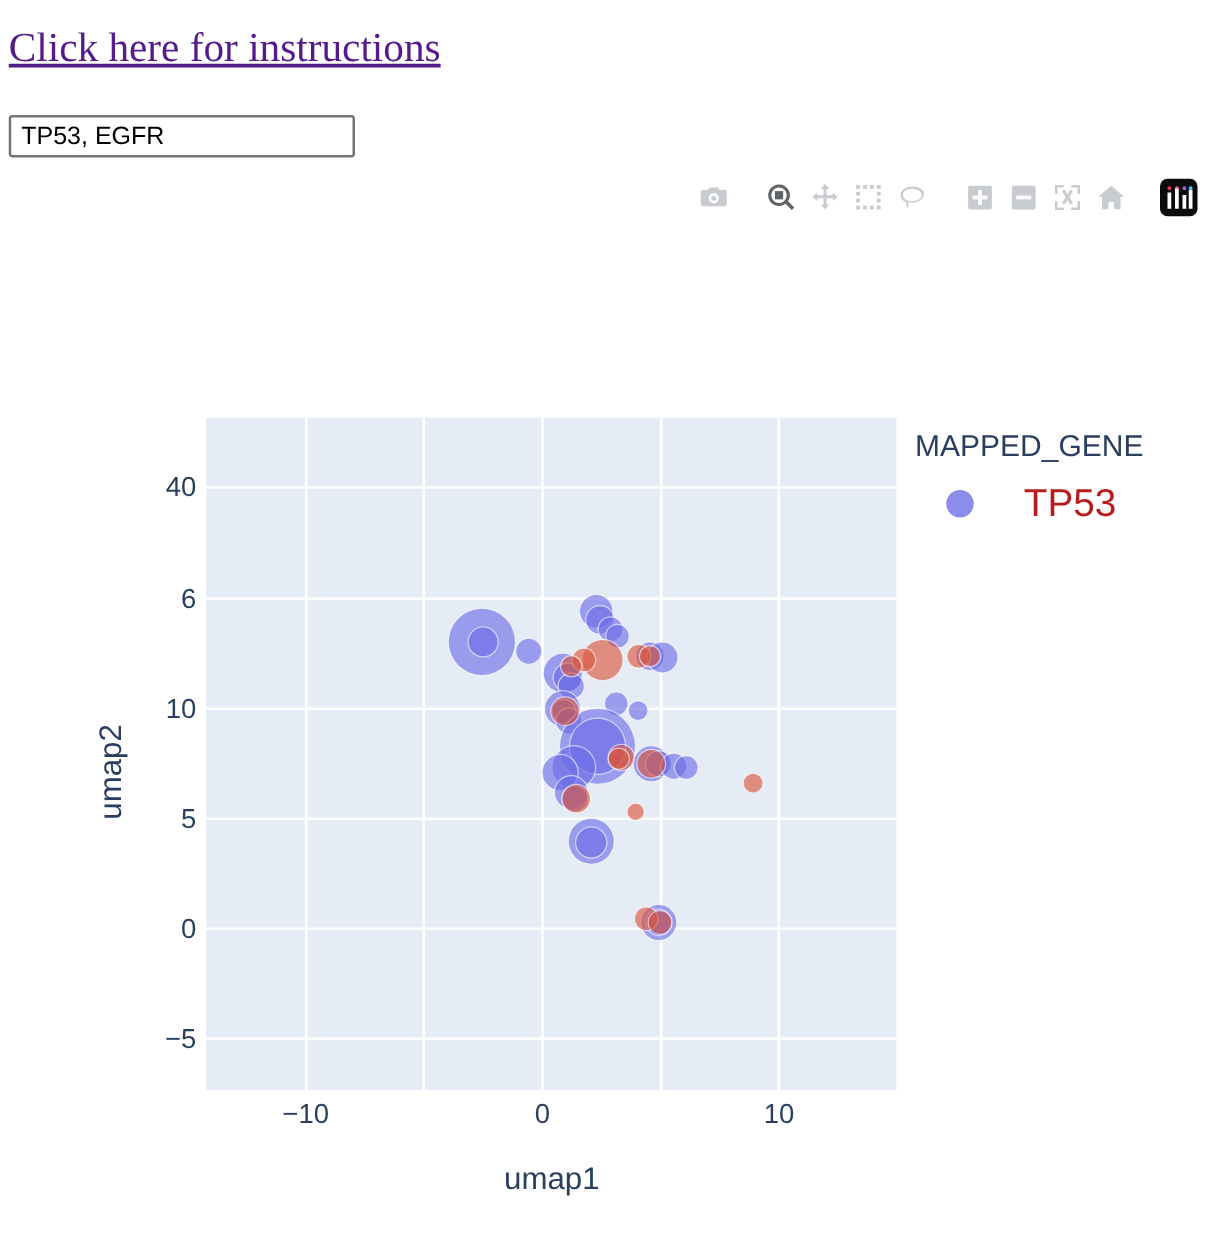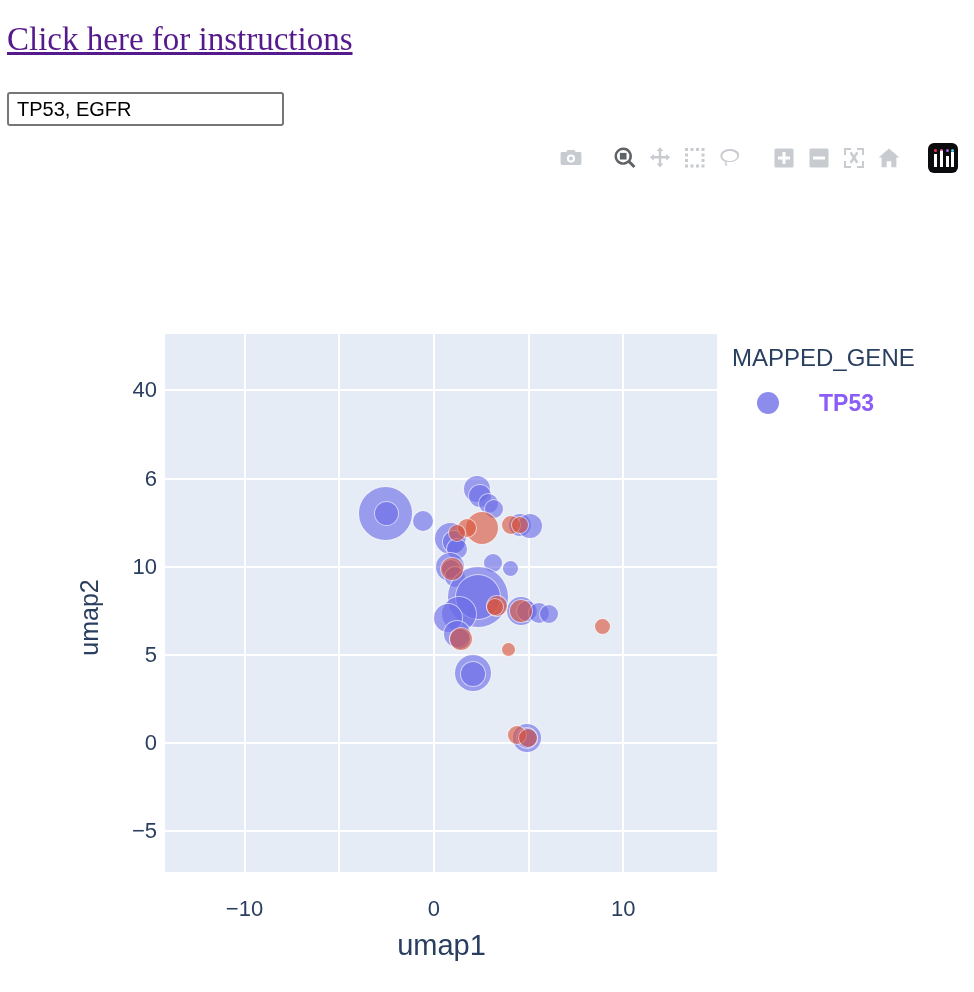--- a/index.html
+++ b/index.html
@@ -171,30 +171,29 @@
     color: #2a3f5f;
     transform: translateX(-50%);
     white-space: nowrap;
   }
   .xtick-row {
     position: absolute;
     left: 0;
     top: 744px;   
     width: 879px;
     height: 30px;
-    margin-top: 18px;
   }
 
   .xaxis-title {
     position: absolute;
     left: 0;
     top: 795px;
     width: 883px;
     text-align: center;
-    font-size: 29px;
+    font-size: 25px;
     color: #2a3f5f;
   }
   .yaxis-title {
     position: absolute;
     left: -11px;
     top: 469px;
     width: 200px;
     text-align: center;
     font-size: 25px;
     color: #2a3f5f;
@@ -223,24 +222,23 @@
   }
   .legend-swatch {
     width: 22px;
     height: 22px;
     border-radius: 50%;
     margin-left: 25px;
     margin-right: 40px;
     flex: none;
   }
   .legend-label {
-    font-size: 23px;
-    color: #8b5cf6;
-    white-space: nowrap;
-    font-weight: bold;
+    font-size: 31px;
+    color: #b91c1c;
+    white-space: nowrap;
   }
 </style>
 </head>
 <body>
 
 <a class="instructions-link">Click here for instructions</a>
 
 <input class="gene-input" type="text" value="TP53, EGFR" style="">
 
 <div class="plot-card">

